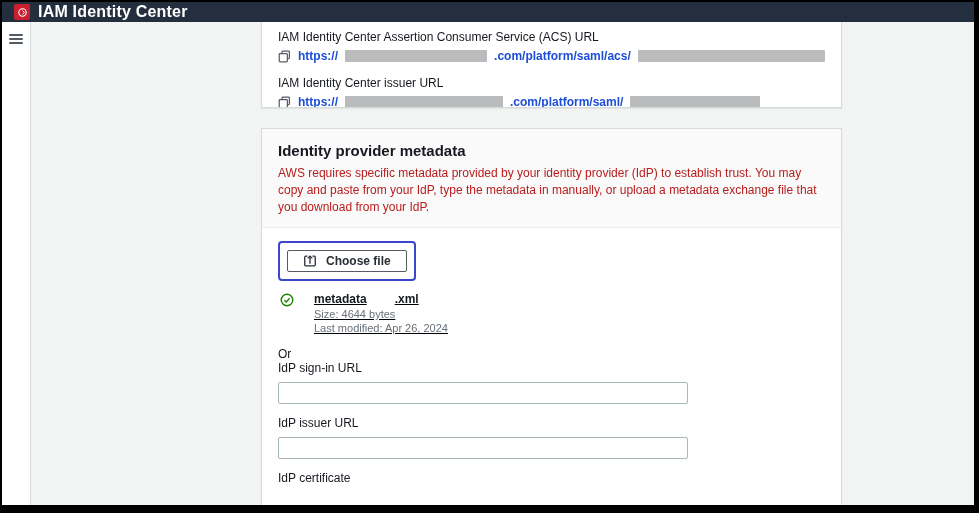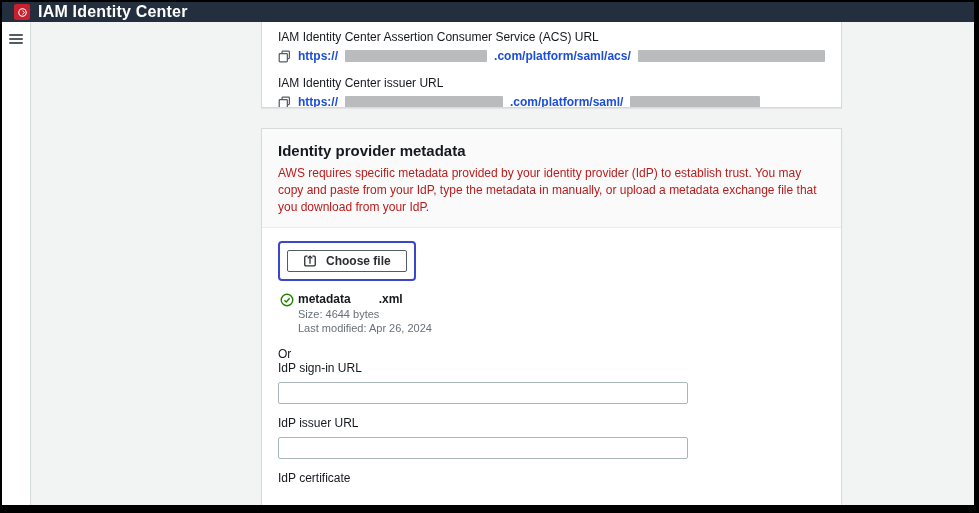--- a/index.html
+++ b/index.html
@@ -41,21 +41,21 @@
   .card-desc { font-size:12px; line-height:1.42; color:#b91c1c; max-width:548px; }
 
   .card-body { padding:13px 16px 15px; }
   .form-label { font-size:12px; color:#16191f; margin-bottom:7px; }
 
   .annotation-box { display:inline-block; border:2px solid #3b46cc; border-radius:4px; padding:7px; }
   .btn { display:inline-flex; align-items:center; gap:9px; background:#fff;
          border:1px solid #545b64; border-radius:2px; padding:3px 15px; height:22px;
          font-family:"Liberation Sans", sans-serif; font-size:12px; font-weight:700; color:#2a2e33; cursor:pointer; }
 
-  .file-status { display:flex; gap:4px; margin:11px 0 0 2px; }
+  .file-status { display:flex; gap:20px; margin:11px 0 0 2px;text-decoration:underline; }
   .check-icon { flex:0 0 auto; margin-top:1px; }
   .file-name { font-size:12px; font-weight:700; color:#16191f; display:flex; align-items:center; }
   .name-gap { display:inline-block; width:28px; height:10px; }
   .file-meta { font-size:11px; color:#687078; margin-top:2px; }
 
   .or-label { font-size:12px; color:#16191f; margin:13px 0 0; }
 
   .text-input { width:410px; height:22px; border:1px solid #aab7b8; border-radius:2px;
                 background:#fff; font-size:12px; padding:0 8px; color:#16191f; display:block; }
   .input-group { margin-bottom:12px; }

